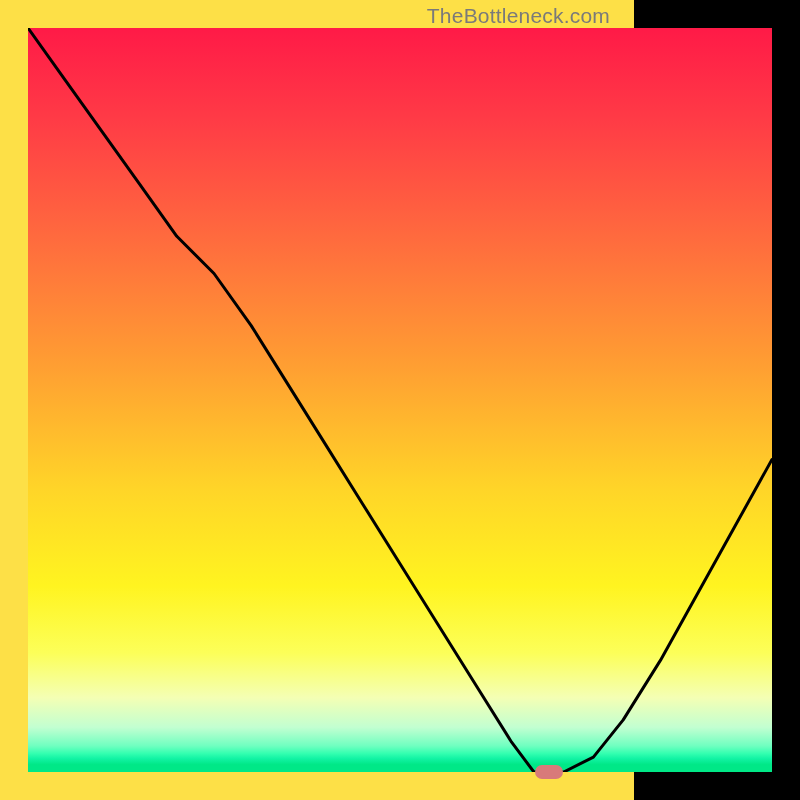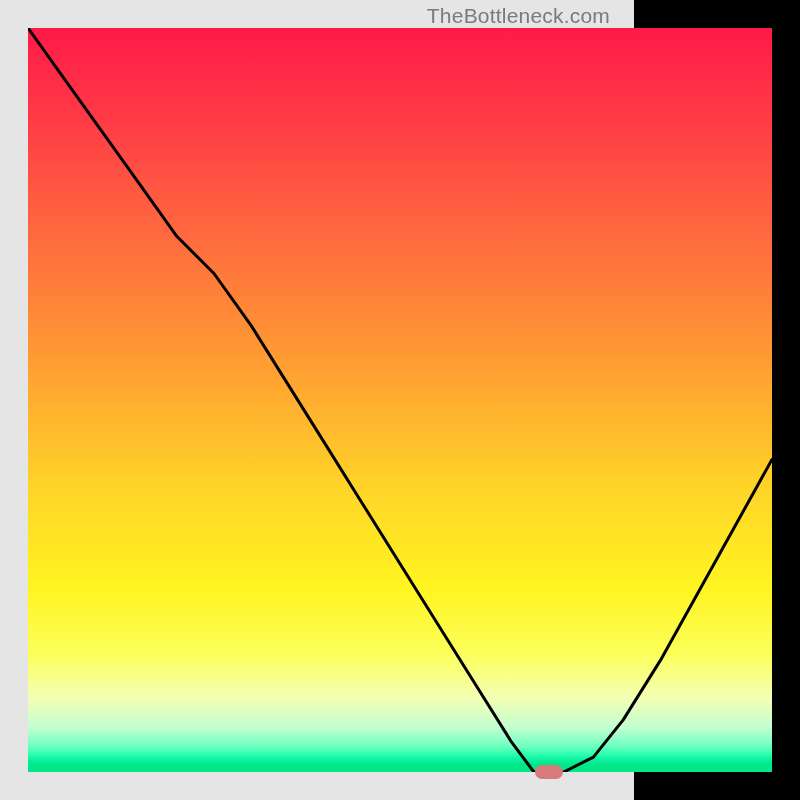--- a/index.html
+++ b/index.html
@@ -9,21 +9,21 @@
     height: 800px;
     background: #000;
     overflow: hidden;
   }
   .frame {
     position: absolute;
     left: 0;
     top: 0;
     width: 634px;
     height: 800px;
-    background: #e5e5e5;
+    background: #fde047;
   }
   .plot {
     position: absolute;
     left: 28px;
     top: 28px;
     width: 744px;
     height: 744px;
     background: linear-gradient(to bottom,
       #ff1a47 0%,
       #ff3a46 12%,

